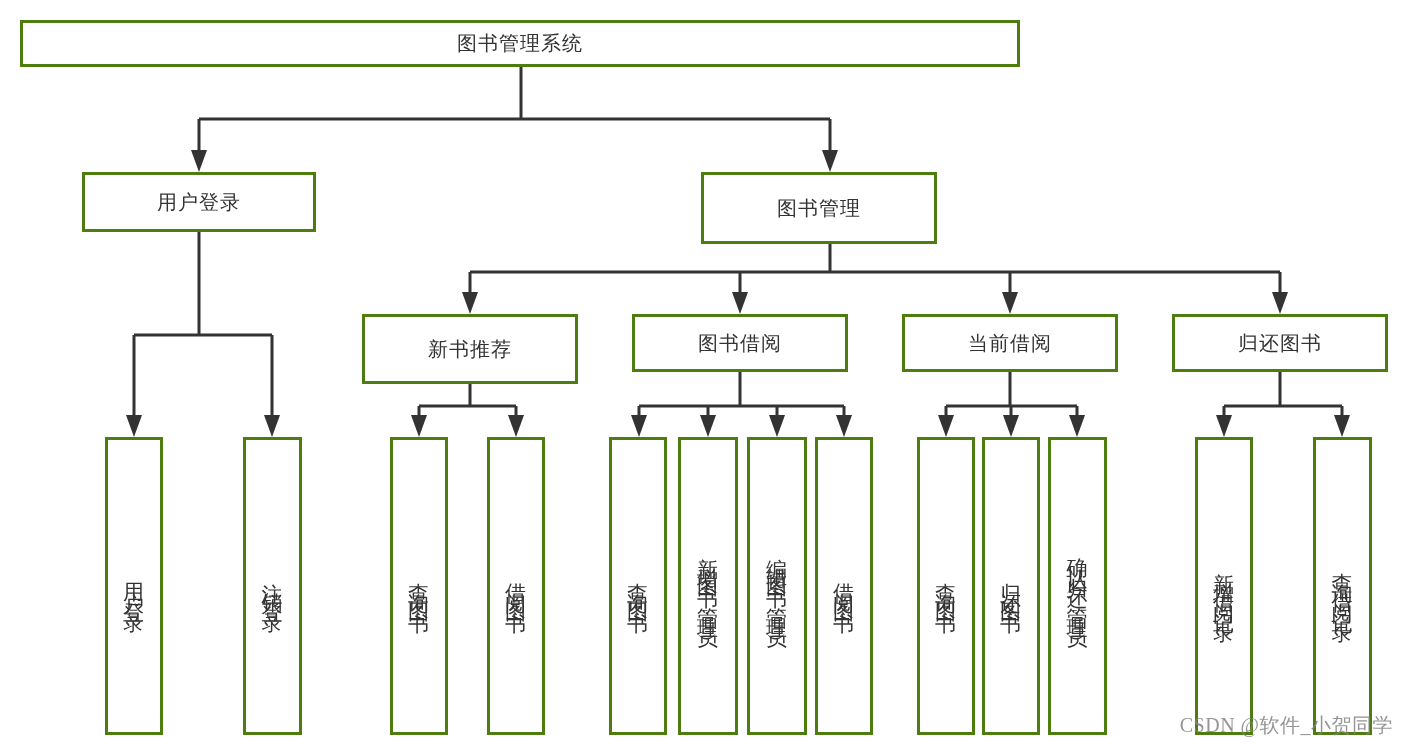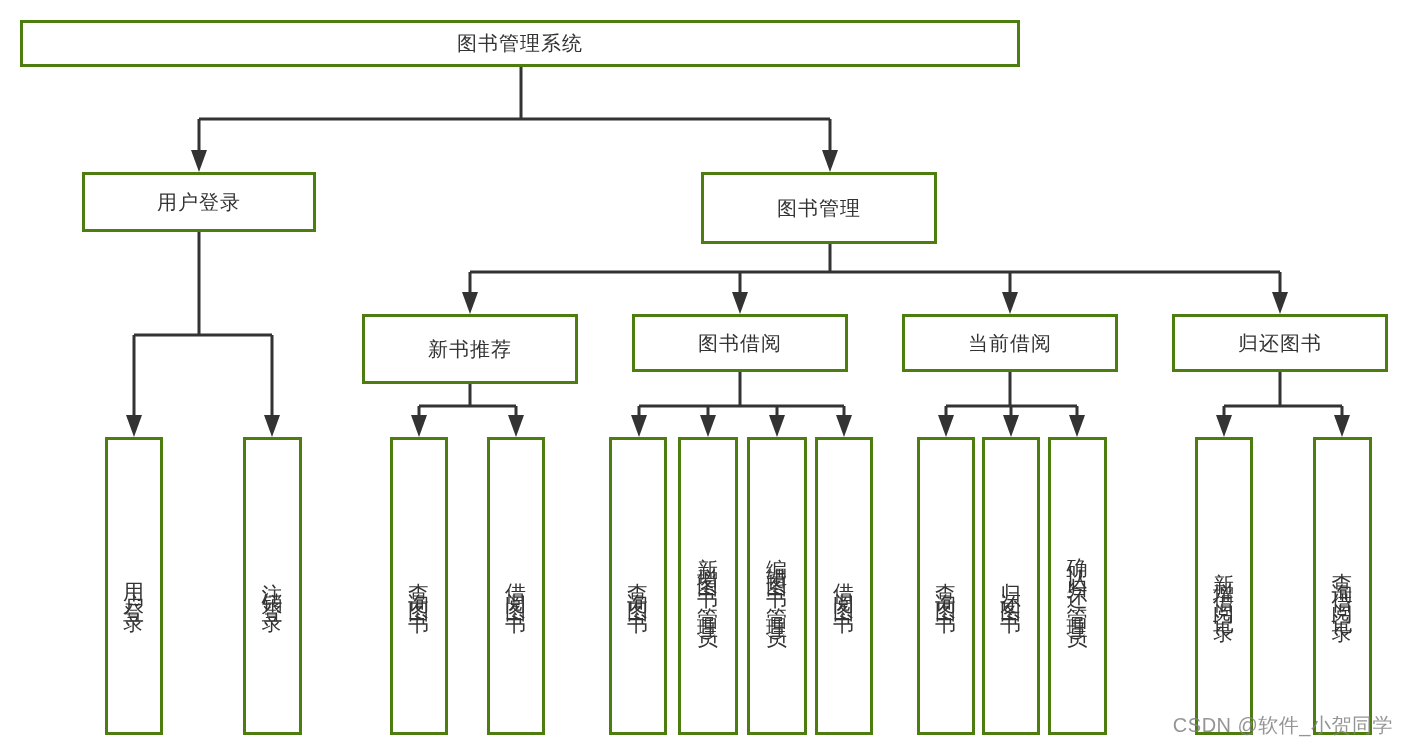--- a/index.html
+++ b/index.html
@@ -51,20 +51,21 @@
   }
   .watermark {
     position: absolute;
     right: 12px;
     top: 712px;
     font-size: 20px;
     color: rgba(130, 130, 130, 0.85);
     letter-spacing: 0.5px;
     z-index: 3;
     white-space: nowrap;
+    font-family: Liberation Serif, serif;
   }
 </style>
 </head>
 <body>
 
 <div class="canvas">
 
   <svg class="connectors" width="1405" height="747" viewBox="0 0 1405 747">
     <g stroke="#333333" stroke-width="3" fill="none">
 

